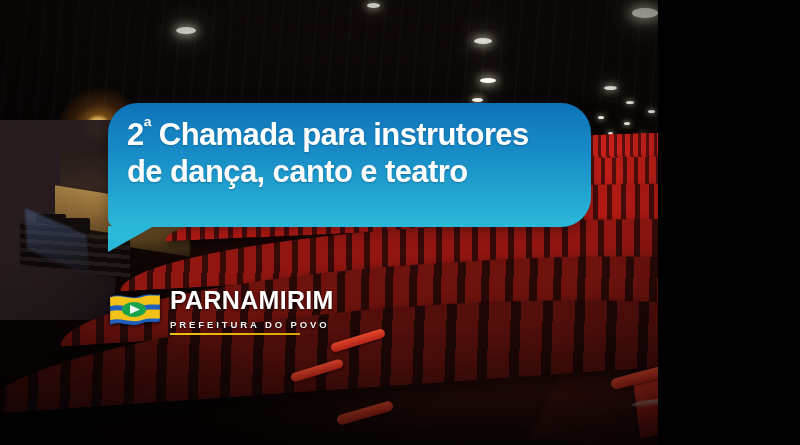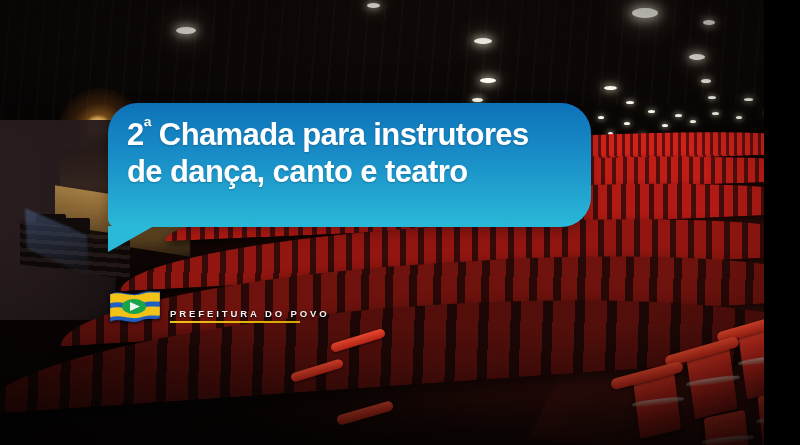--- a/index.html
+++ b/index.html
@@ -5,21 +5,21 @@
   * { margin:0; padding:0; box-sizing:border-box; }
   html, body {
     width:800px; height:445px;
     background:#000;
     font-family:"Liberation Sans", sans-serif;
     overflow:hidden;
   }
 
   #poster {
     position:relative;
-    width:764px; height:445px;
+    width:658px; height:445px;
     overflow:hidden;
     background:#0f766e;
   }
 
   
   .bg { position:absolute; inset:0; overflow:hidden; }
 
   
   .bg-base {
     position:absolute; inset:0;
@@ -300,21 +300,21 @@
   .logo-text { display:flex; flex-direction:column; line-height:1; }
   .logo-name {
     color:#ffffff;
     font-family:"Liberation Sans", sans-serif;
     font-weight:bold;
     font-size:25px;
     letter-spacing:0.3px;
     text-shadow:0 1px 3px rgba(0,0,0,.8);
   }
   .logo-sub {
-    margin-top:16px;
+    margin-top:7px;
     color:#f2f2f2;
     font-family:"Liberation Sans", sans-serif;
     font-weight:bold;
     font-size:9.5px;
     letter-spacing:2.9px;
     text-shadow:0 1px 2px rgba(0,0,0,.85);
   }
   .logo-rule {
     margin-top:3px;
     width:130px; height:2px;
@@ -426,18 +426,19 @@
           <rect x="0" y="0" width="54" height="40" fill="#1e5fc0"></rect>
           <path d="M0,7 C12,2 22,10 34,6 C44,3 50,6 54,4 L54,13 C50,15 44,12 34,15 C22,19 12,11 0,16 Z" fill="#f2c218"></path>
           <path d="M0,21 C12,16 22,24 34,20 C44,17 50,20 54,18 L54,27 C50,29 44,26 34,29 C22,33 12,25 0,30 Z" fill="#f2c218"></path>
           <ellipse cx="26" cy="18.5" rx="12" ry="7.5" fill="#1aa44a"></ellipse>
           <path d="M22,14 L32,18.5 L22,23 Z" fill="#ffffff" opacity="0.92"></path>
         </g>
         <path d="M2,6 C12,1 22,9 32,5 C42,1 48,5 52,3 L52,30 C48,33 42,29 32,33 C22,37 12,29 2,34 Z" fill="none" stroke="rgba(0,0,0,0.25)" stroke-width="1"></path>
       </svg>
     </div>
     <div class="logo-text">
+      <div class="logo-name">PARNAMIRIM</div>
       <div class="logo-sub">PREFEITURA DO POVO</div>
       <div class="logo-rule"></div>
     </div>
   </div>
 
 </div>
 
 </body></html>

